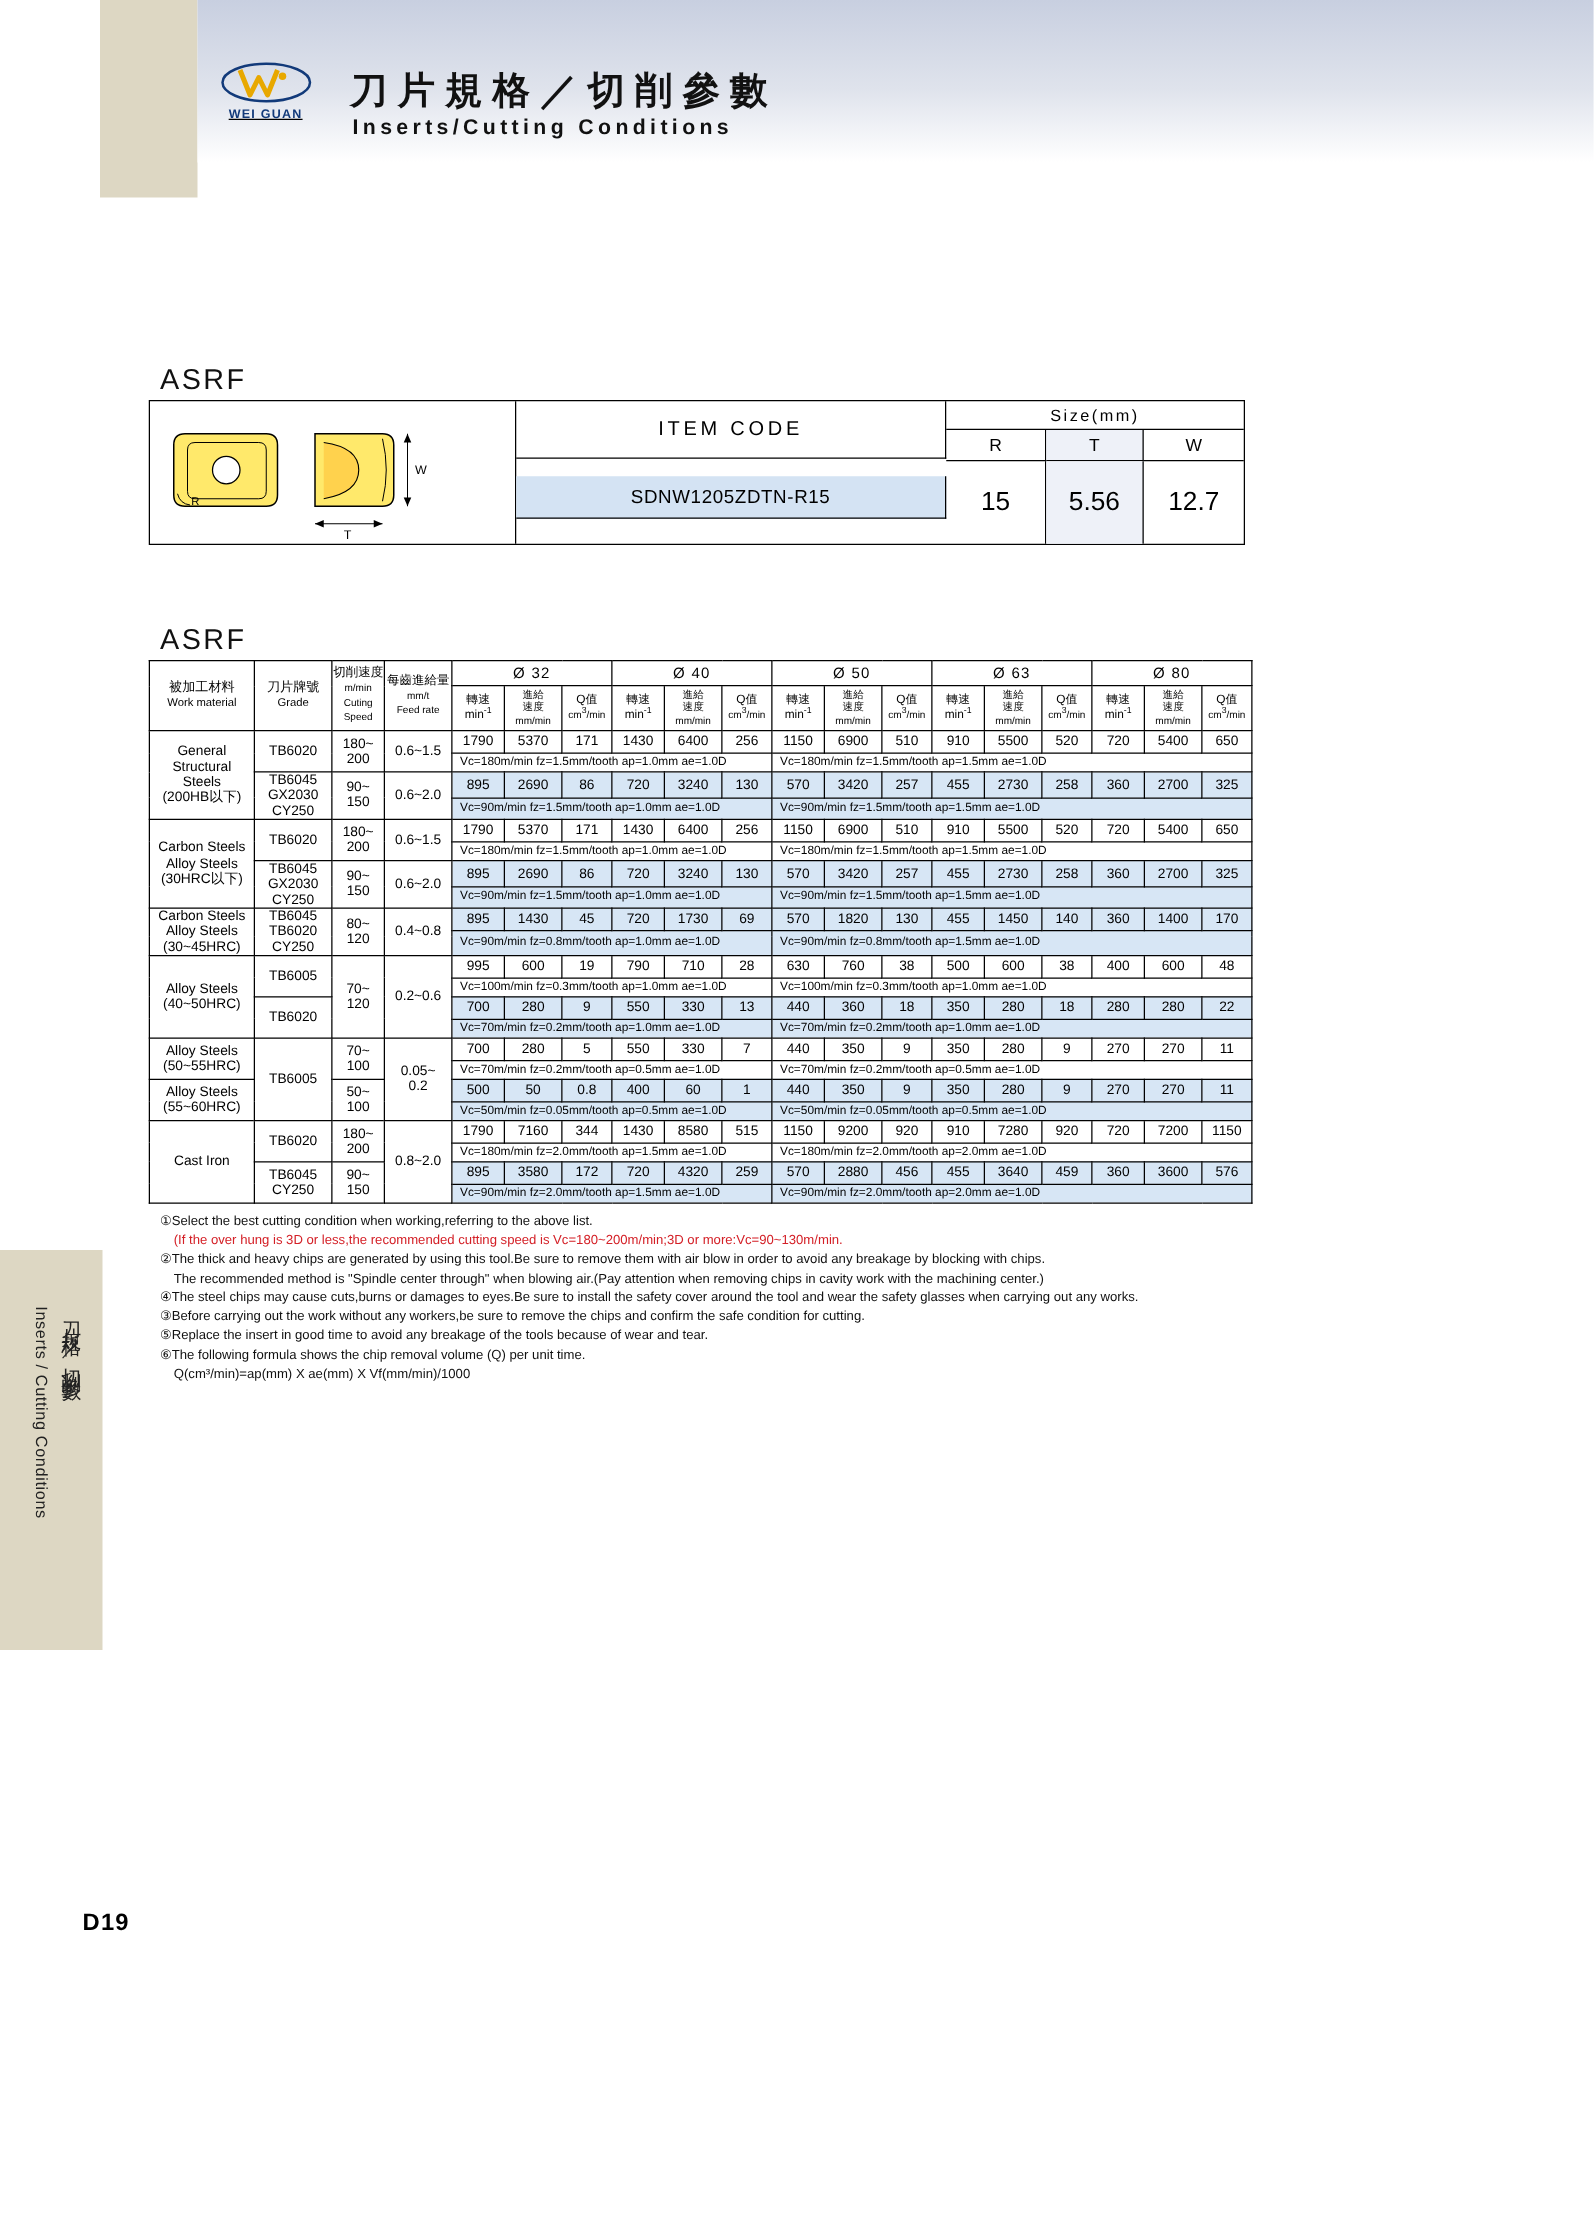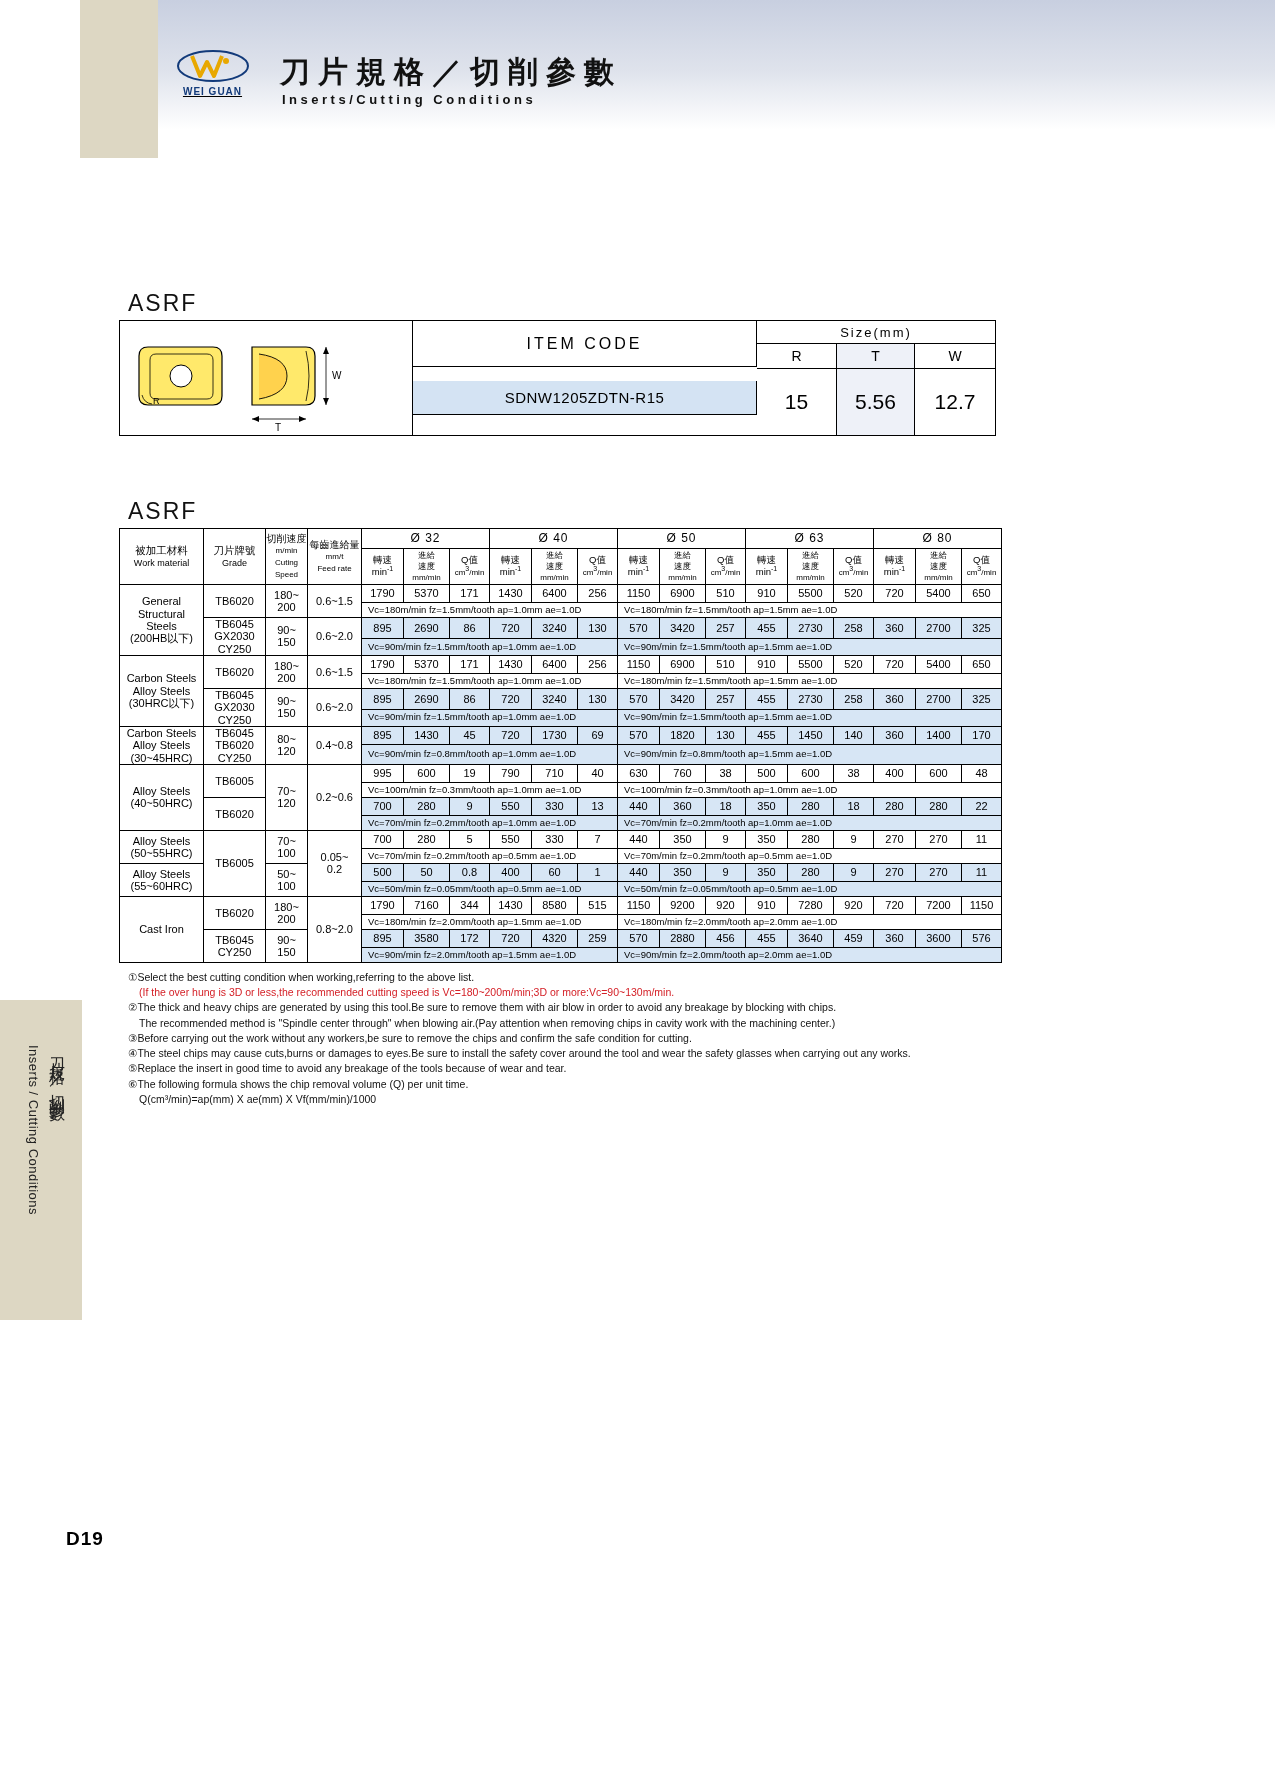--- a/index.html
+++ b/index.html
@@ -30,21 +30,21 @@
     font-size: 10px; letter-spacing: 1px; color: #123a7a; font-weight: bold;
     margin-top: 2px; font-family: "Liberation Sans", sans-serif;
   }
   .title-cn {
     position: absolute; left: 280px; top: 52px;
     font-size: 30px; font-weight: bold; letter-spacing: 8px;
     font-family: "DejaVu Sans", sans-serif; color: #111;
   }
   .title-en {
     position: absolute; left: 282px; top: 92px;
-    font-size: 13px; letter-spacing: 3.5px; font-weight: bold; color: #111;
+    font-size: 17px; letter-spacing: 3.5px; font-weight: bold; color: #111;
   }
 
   
   .side-tab {
     position: absolute; left: 0; top: 1000px; width: 82px; height: 320px;
     background: #ddd7c3;
   }
   .side-tab-cn {
     position: absolute; left: 46px; top: 1045px;
     writing-mode: vertical-rl; font-size: 16px; letter-spacing: 4px;
@@ -370,21 +370,21 @@
       <tr class="data-row">
         <td class="vmerge" rowspan="4">Alloy Steels<br>(40~50HRC)</td>
         <td class="" rowspan="2">TB6005</td>
         <td rowspan="4">70~<br>120</td>
         <td rowspan="4">0.2~0.6</td>
         <td class="c-rpm">995</td>
         <td class="c-feed">600</td>
         <td class="c-q">19</td>
         <td class="c-rpm">790</td>
         <td class="c-feed">710</td>
-        <td class="c-q">40</td>
+        <td class="c-q">28</td>
         <td class="c-rpm">630</td>
         <td class="c-feed">760</td>
         <td class="c-q">38</td>
         <td class="c-rpm">500</td>
         <td class="c-feed">600</td>
         <td class="c-q">38</td>
         <td class="c-rpm">400</td>
         <td class="c-feed">600</td>
         <td class="c-q">48</td>
       </tr>
@@ -511,20 +511,20 @@
         <td colspan="9" rowspan="1" class="blue">Vc=90m/min  fz=2.0mm/tooth  ap=2.0mm  ae=1.0D</td>
       </tr>
     </tbody>
   </table>
 
 <div class="notes" id="notes">
     <p>①Select the best cutting condition when working,referring to the above list.</p>
     <p class="indent red">(If the over hung is 3D or less,the recommended cutting speed is Vc=180~200m/min;3D or more:Vc=90~130m/min.</p>
     <p>②The thick and heavy chips are generated by using this tool.Be sure to remove them with air blow in order to avoid any breakage by blocking with chips.</p>
     <p class="indent">The recommended method is "Spindle center through" when blowing air.(Pay attention when removing chips in cavity work with the machining center<vertical type="">.)</vertical></p>
+    <p>④The steel chips may cause cuts,burns or damages to eyes.Be sure to install the safety cover around the tool and wear the safety glasses when carrying out any works.</p>
     <p>③Before carrying out the work without any workers,be sure to remove the chips and confirm the safe condition for cutting.</p>
-    <p>④The steel chips may cause cuts,burns or damages to eyes.Be sure to install the safety cover around the tool and wear the safety glasses when carrying out any works.</p>
     <p>⑤Replace the insert in good time to avoid any breakage of the tools because of wear and tear.</p>
     <p>⑥The following formula shows the chip removal volume (Q) per unit time.</p>
     <p class="indent">Q(cm³/min)=ap(mm) X ae(mm) X Vf(mm/min)/1000</p>
   </div>
 
 <div class="page-no">D19</div>
 
 </body></html>

